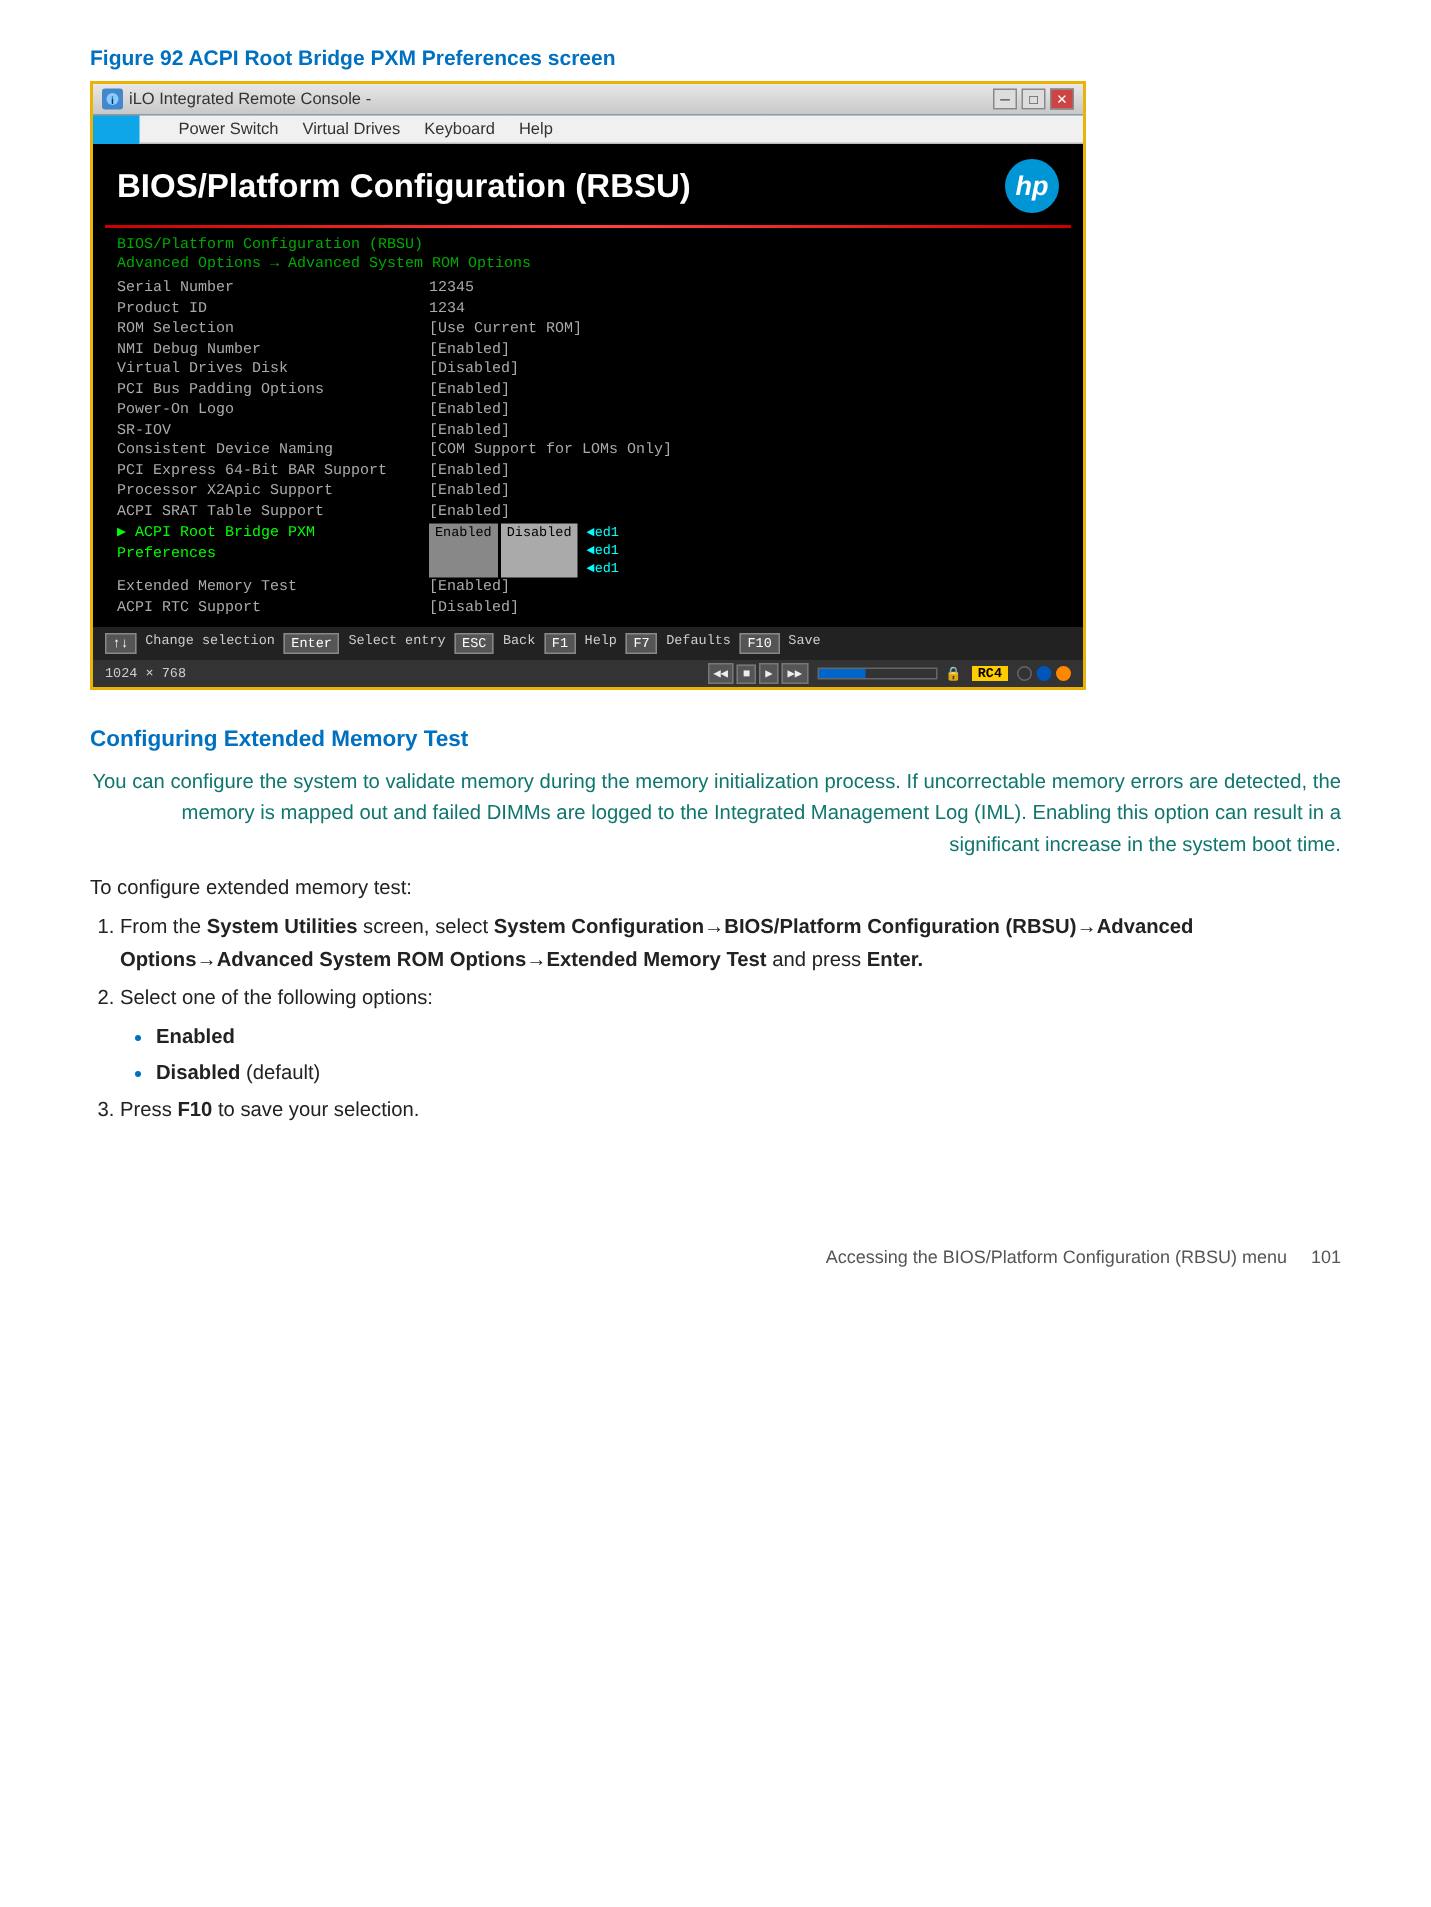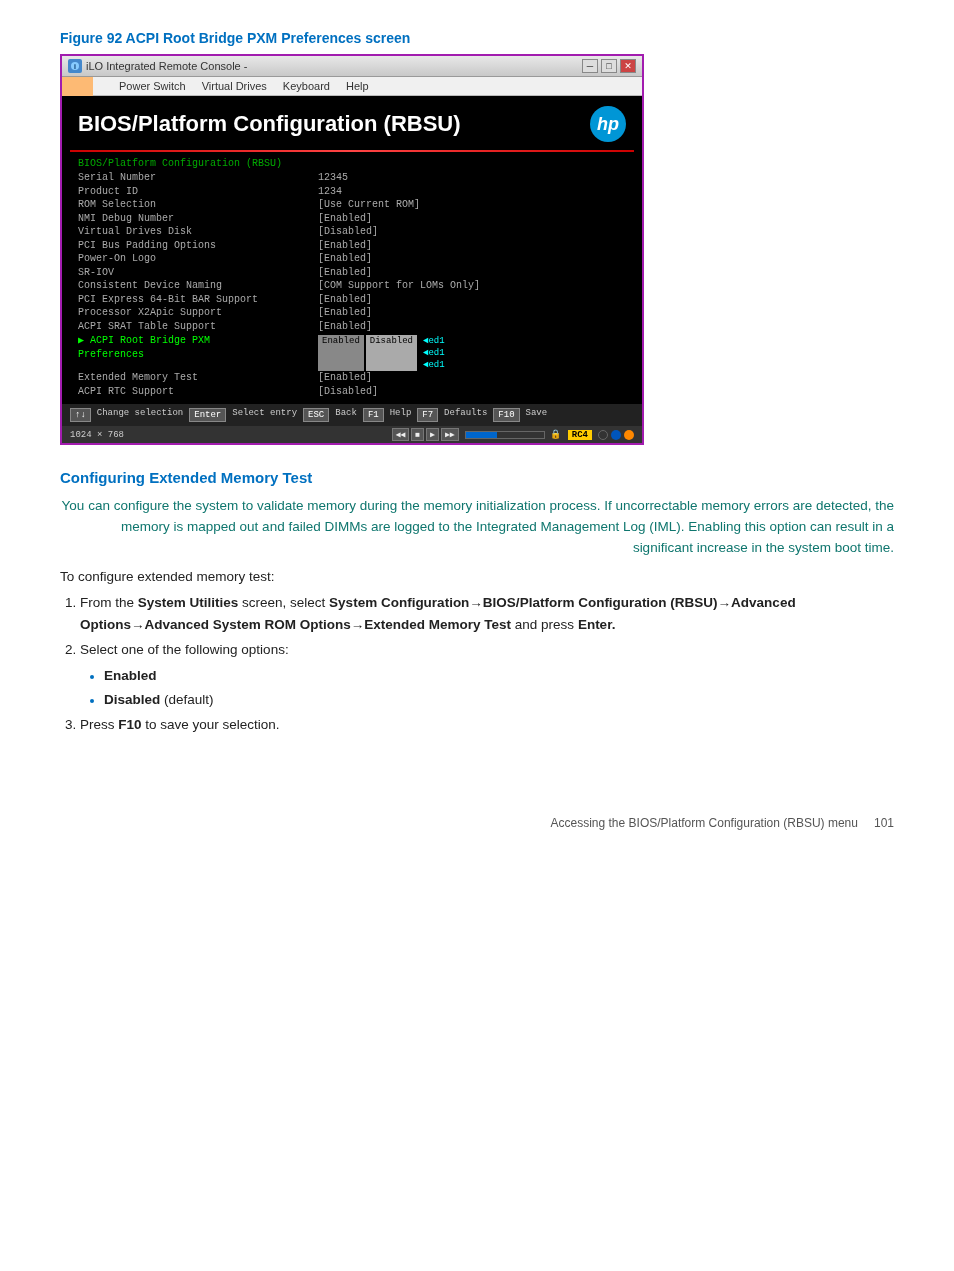--- a/index.html
+++ b/index.html
@@ -15,24 +15,24 @@
 
     .figure-caption {
       color: #0070c0;
       font-size: 14px;
       font-weight: bold;
       margin-bottom: 8px;
     }
 
     
     .console-window {
-      border: 2px solid #a21caf;
-      width: 584px;
+      border: 2px solid #eab308;
+      width: 664px;
       margin-bottom: 24px;
-      background: #fdba74;
+      background: #0ea5e9;
     }
 
     .console-titlebar {
       background: linear-gradient(to bottom, #e8e8e8, #c8c8c8);
       display: flex;
       align-items: center;
       justify-content: space-between;
       padding: 3px 6px;
       border-bottom: 1px solid #999;
     }
@@ -166,21 +166,20 @@
     }
 
     .rbsu-label {
       width: 200px;
       flex-shrink: 0;
     }
 
     .rbsu-value {
       color: #aaaaaa;
       flex: 1;
-      margin-left: 32px;
     }
 
     .rbsu-row.highlighted .rbsu-label { color: #00ff00; }
     .rbsu-row.highlighted .rbsu-value { color: #aaaaaa; }
 
     .selector-box {
       display: inline-flex;
       gap: 2px;
       font-size: 9px;
     }
@@ -388,20 +387,21 @@
 
     <div class="rbsu-header">
       <div class="rbsu-title">BIOS/Platform Configuration (RBSU)</div>
       <div class="hp-logo">hp</div>
     </div>
 
     <div class="rbsu-divider"></div>
 
     <div class="rbsu-content">
       <div class="rbsu-breadcrumb">BIOS/Platform Configuration (RBSU)</div>
+      <div class="rbsu-breadcrumb-sub">Advanced Options → Advanced System ROM Options</div>
 
       <div class="rbsu-table">
 
         <div class="rbsu-row">
           <span class="rbsu-label">Serial Number</span>
           <span class="rbsu-value">12345</span>
         </div>
         <div class="rbsu-row">
           <span class="rbsu-label">Product ID</span>
           <span class="rbsu-value">1234</span>

